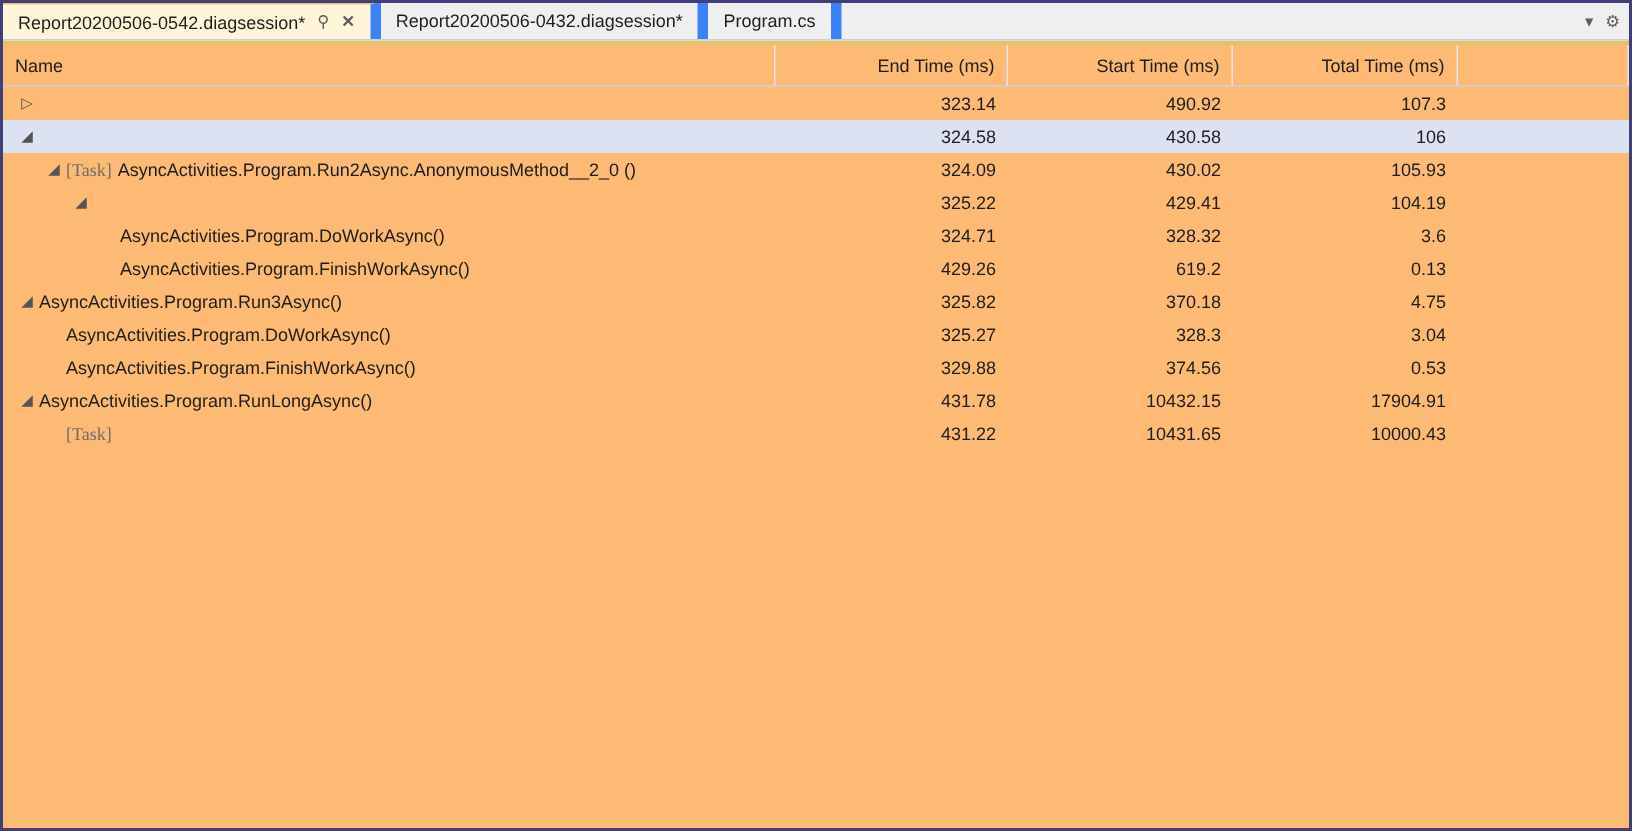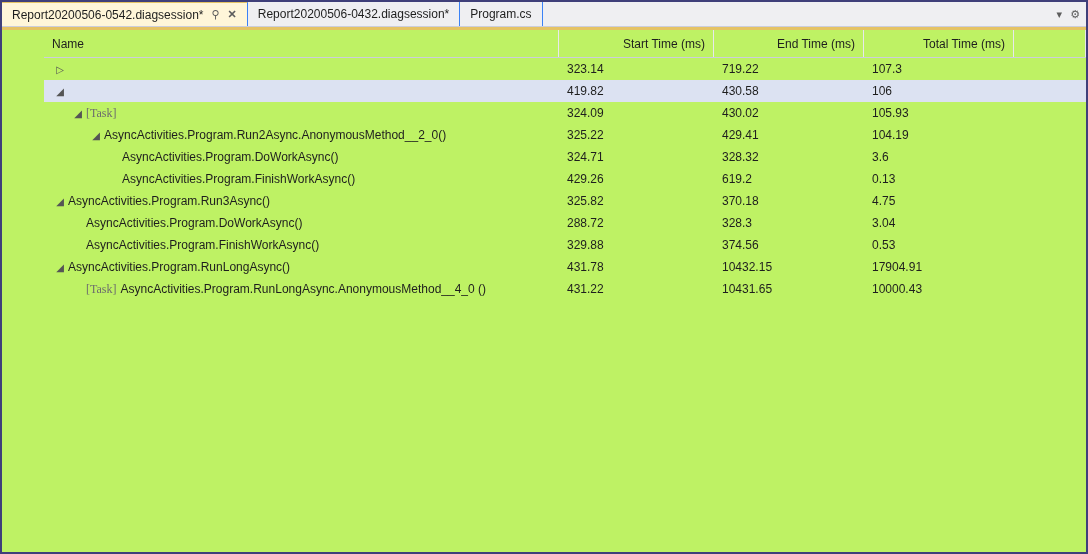--- a/index.html
+++ b/index.html
@@ -6,55 +6,55 @@
   html, body { width: 1088px; height: 554px; font-family: "Segoe UI", Arial, sans-serif; font-size: 12px; overflow: hidden; }
   body { border: 2px solid #3f3f7a; background: #fff; display: flex; flex-direction: column; }
 
   
   .tabbar {
     display: flex; align-items: stretch; height: 25px;
     background: #efeff2; border-bottom: 1px solid #cccedb; position: relative;
   }
   .tab {
     display: flex; align-items: center; padding: 0 10px;
-    background: #efeff2; color: #1e1e1e; border-right: 1px solid #3b82f6;
+    background: #efeff2; color: #1e1e1e; border-right: 7px solid #3b82f6;
     cursor: pointer; font-size: 12px; white-space: nowrap;
   }
   .tab.active {
     background: #fff6d9; border-top: 2px solid #e5c365; margin-top: -1px;
   }
   .tab .pin, .tab .close { margin-left: 8px; color: #5d5d5d; font-size: 11px; }
   .tab .close { font-weight: bold; }
   .tabbar .rightctrls {
     margin-left: auto; display: flex; align-items: center; gap: 8px; padding: 0 6px; color: #5d5d5d;
   }
   .ricon { font-size: 11px; cursor: pointer; }
   .accentbar { height: 3px; background: #e5c365; }
 
   
-  .gridwrap { flex: 1; overflow: auto; background: #bef264; padding-left: 42px; }
+  .gridwrap { flex: 1; overflow: auto; background: #fdba74; }
   .headerrow, .row {
     display: grid;
     grid-template-columns: 515px 155px 150px 150px 1fr;
     align-items: center;
     height: 22px;
   }
   .headerrow {
     border-bottom: 1px solid #cccedb; color: #1e1e1e; font-size: 12px;
     height: 28px;
   }
   .headerrow .hcell {
     padding: 0 8px; border-right: 1px solid #e8e8ec; height: 100%;
     display: flex; align-items: center;
   }
   .headerrow .hcell.right { justify-content: flex-end; }
   .row { border-bottom: 0; color: #1e1e1e; }
   .row.selected { background: #dce2f2; }
   .cell { padding: 0 8px; }
-  .cell.num { }
+  .cell.num { text-align: right; }
   .namecell { display: flex; align-items: center; padding-right: 6px; overflow: hidden; }
   .indent { flex: 0 0 auto; }
   .glyph {
     width: 12px; text-align: center; color: #555; font-size: 10px;
     flex: 0 0 auto; margin-right: 2px; user-select: none;
   }
   .taskprefix { color: #6d6d6d; margin-right: 4px; font-family: Liberation Serif, serif; }
   .label { white-space: nowrap; overflow: hidden; text-overflow: ellipsis; }
 </style>
 </head>
@@ -75,62 +75,62 @@
   <div class="rightctrls">
     <span class="ricon">▾</span>
     <span class="ricon">⚙</span>
   </div>
 </div>
 <div class="accentbar"></div>
 
 <div class="gridwrap">
   <div class="headerrow">
     <div class="hcell">Name</div>
+    <div class="hcell right">End Time (ms)</div>
     <div class="hcell right">Start Time (ms)</div>
-    <div class="hcell right">End Time (ms)</div>
     <div class="hcell right">Total Time (ms)</div>
     <div class="hcell"></div>
   </div>
   <div id="rows">
       <div class="row">
         <div class="namecell">
           <span class="indent" style="width: 10px;"></span>
           <span class="glyph">▷</span>
         </div>
         <div class="cell num">323.14</div>
-        <div class="cell num">719.22</div>
+        <div class="cell num">490.92</div>
         <div class="cell num">107.3</div>
         <div></div>
       </div>
       <div class="row selected">
         <div class="namecell">
           <span class="indent" style="width: 10px;"></span>
           <span class="glyph">◢</span>
         </div>
-        <div class="cell num">419.82</div>
+        <div class="cell num">324.58</div>
         <div class="cell num">430.58</div>
         <div class="cell num">106</div>
         <div></div>
       </div>
       <div class="row">
         <div class="namecell">
           <span class="indent" style="width: 28px;"></span>
           <span class="glyph">◢</span>
           <span class="taskprefix">[Task]</span>
+          <span class="label">AsyncActivities.Program.Run2Async.AnonymousMethod__2_0 ()</span>
         </div>
         <div class="cell num">324.09</div>
         <div class="cell num">430.02</div>
         <div class="cell num">105.93</div>
         <div></div>
       </div>
       <div class="row">
         <div class="namecell">
           <span class="indent" style="width: 46px;"></span>
           <span class="glyph">◢</span>
-          <span class="label">AsyncActivities.Program.Run2Async.AnonymousMethod__2_0()</span>
         </div>
         <div class="cell num">325.22</div>
         <div class="cell num">429.41</div>
         <div class="cell num">104.19</div>
         <div></div>
       </div>
       <div class="row">
         <div class="namecell">
           <span class="indent" style="width: 64px;"></span>
           <span class="glyph"></span>
@@ -162,21 +162,21 @@
         <div class="cell num">370.18</div>
         <div class="cell num">4.75</div>
         <div></div>
       </div>
       <div class="row">
         <div class="namecell">
           <span class="indent" style="width: 28px;"></span>
           <span class="glyph"></span>
           <span class="label">AsyncActivities.Program.DoWorkAsync()</span>
         </div>
-        <div class="cell num">288.72</div>
+        <div class="cell num">325.27</div>
         <div class="cell num">328.3</div>
         <div class="cell num">3.04</div>
         <div></div>
       </div>
       <div class="row">
         <div class="namecell">
           <span class="indent" style="width: 28px;"></span>
           <span class="glyph"></span>
           <span class="label">AsyncActivities.Program.FinishWorkAsync()</span>
         </div>
@@ -194,21 +194,20 @@
         <div class="cell num">431.78</div>
         <div class="cell num">10432.15</div>
         <div class="cell num">17904.91</div>
         <div></div>
       </div>
       <div class="row">
         <div class="namecell">
           <span class="indent" style="width: 28px;"></span>
           <span class="glyph"></span>
           <span class="taskprefix">[Task]</span>
-          <span class="label">AsyncActivities.Program.RunLongAsync.AnonymousMethod__4_0 ()</span>
         </div>
         <div class="cell num">431.22</div>
         <div class="cell num">10431.65</div>
         <div class="cell num">10000.43</div>
         <div></div>
       </div>
     </div>
 </div>
 
 </body></html>

